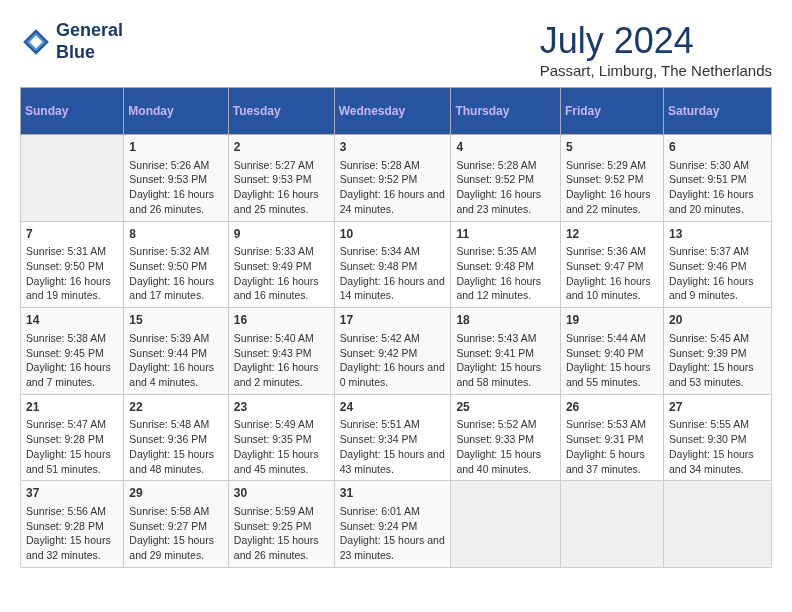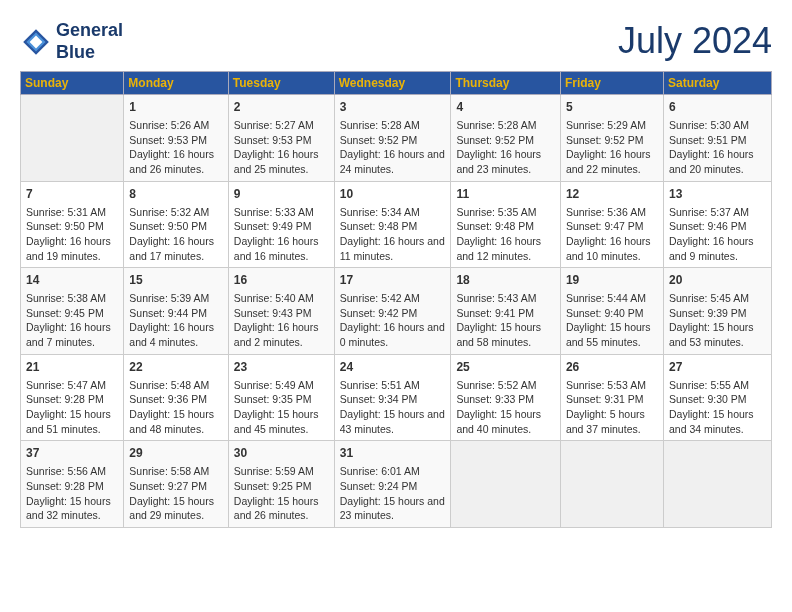--- a/index.html
+++ b/index.html
@@ -45,22 +45,22 @@
       font-size: 15px;
       color: #333;
     }
     table {
       width: 100%;
       border-collapse: collapse;
       font-size: 11px;
     }
     thead tr th {
       background-color: #2855a0;
-      color: #eab308;
-      padding: 4px 4px;
+      color: #c4b5fd;
+      padding: 16px 4px;
       text-align: left;
       font-size: 12px;
       font-weight: bold;
       border: 1px solid #aab;
     }
     tbody tr td {
       border: 1px solid #ccc;
       vertical-align: top;
       padding: 4px 5px;
       height: 80px;
@@ -92,20 +92,21 @@
       <polygon points="20,8 32,20 20,32 8,20" fill="#4a90d9"></polygon>
       <polygon points="20,12 28,20 20,28 12,20" fill="#fff"></polygon>
     </svg>
     <div class="logo-text">
       <span>General</span><br>
       <span>Blue</span>
     </div>
   </div>
   <div class="title-block">
     <div class="month-year">July 2024</div>
+    <div class="location">Passart, Limburg, The Netherlands</div>
   </div>
 </div>
 
 <table>
   <thead>
     <tr>
     <th>Sunday</th>
         <th>Monday</th>
         <th>Tuesday</th>
         <th>Wednesday</th>
@@ -121,21 +122,21 @@
         <td><span class="day-number">2</span><span>Sunrise: 5:27 AM</span><br><span>Sunset: 9:53 PM</span><br><span>Daylight: 16 hours and 25 minutes.</span></td>
         <td><span class="day-number">3</span><span>Sunrise: 5:28 AM</span><br><span>Sunset: 9:52 PM</span><br><span>Daylight: 16 hours and 24 minutes.</span></td>
         <td><span class="day-number">4</span><span>Sunrise: 5:28 AM</span><br><span>Sunset: 9:52 PM</span><br><span>Daylight: 16 hours and 23 minutes.</span></td>
         <td><span class="day-number">5</span><span>Sunrise: 5:29 AM</span><br><span>Sunset: 9:52 PM</span><br><span>Daylight: 16 hours and 22 minutes.</span></td>
         <td><span class="day-number">6</span><span>Sunrise: 5:30 AM</span><br><span>Sunset: 9:51 PM</span><br><span>Daylight: 16 hours and 20 minutes.</span></td>
       </tr>
       <tr>
         <td><span class="day-number">7</span><span>Sunrise: 5:31 AM</span><br><span>Sunset: 9:50 PM</span><br><span>Daylight: 16 hours and 19 minutes.</span></td>
         <td><span class="day-number">8</span><span>Sunrise: 5:32 AM</span><br><span>Sunset: 9:50 PM</span><br><span>Daylight: 16 hours and 17 minutes.</span></td>
         <td><span class="day-number">9</span><span>Sunrise: 5:33 AM</span><br><span>Sunset: 9:49 PM</span><br><span>Daylight: 16 hours and 16 minutes.</span></td>
-        <td><span class="day-number">10</span><span>Sunrise: 5:34 AM</span><br><span>Sunset: 9:48 PM</span><br><span>Daylight: 16 hours and 11 minutes.</span></td>
+        <td><span class="day-number">10</span><span>Sunrise: 5:34 AM</span><br><span>Sunset: 9:48 PM</span><br><span>Daylight: 16 hours and 14 minutes.</span></td>
         <td><span class="day-number">11</span><span>Sunrise: 5:35 AM</span><br><span>Sunset: 9:48 PM</span><br><span>Daylight: 16 hours and 12 minutes.</span></td>
         <td><span class="day-number">12</span><span>Sunrise: 5:36 AM</span><br><span>Sunset: 9:47 PM</span><br><span>Daylight: 16 hours and 10 minutes.</span></td>
         <td><span class="day-number">13</span><span>Sunrise: 5:37 AM</span><br><span>Sunset: 9:46 PM</span><br><span>Daylight: 16 hours and 9 minutes.</span></td>
       </tr>
       <tr>
         <td><span class="day-number">14</span><span>Sunrise: 5:38 AM</span><br><span>Sunset: 9:45 PM</span><br><span>Daylight: 16 hours and 7 minutes.</span></td>
         <td><span class="day-number">15</span><span>Sunrise: 5:39 AM</span><br><span>Sunset: 9:44 PM</span><br><span>Daylight: 16 hours and 4 minutes.</span></td>
         <td><span class="day-number">16</span><span>Sunrise: 5:40 AM</span><br><span>Sunset: 9:43 PM</span><br><span>Daylight: 16 hours and 2 minutes.</span></td>
         <td><span class="day-number">17</span><span>Sunrise: 5:42 AM</span><br><span>Sunset: 9:42 PM</span><br><span>Daylight: 16 hours and 0 minutes.</span></td>
         <td><span class="day-number">18</span><span>Sunrise: 5:43 AM</span><br><span>Sunset: 9:41 PM</span><br><span>Daylight: 15 hours and 58 minutes.</span></td>

